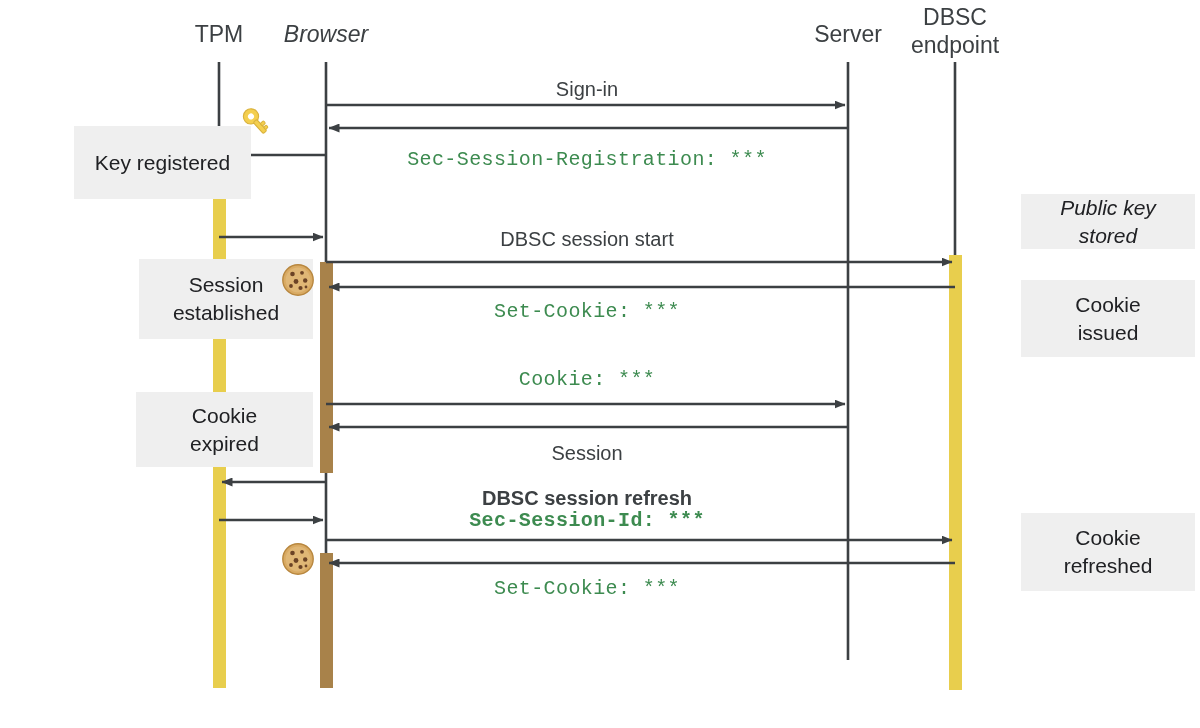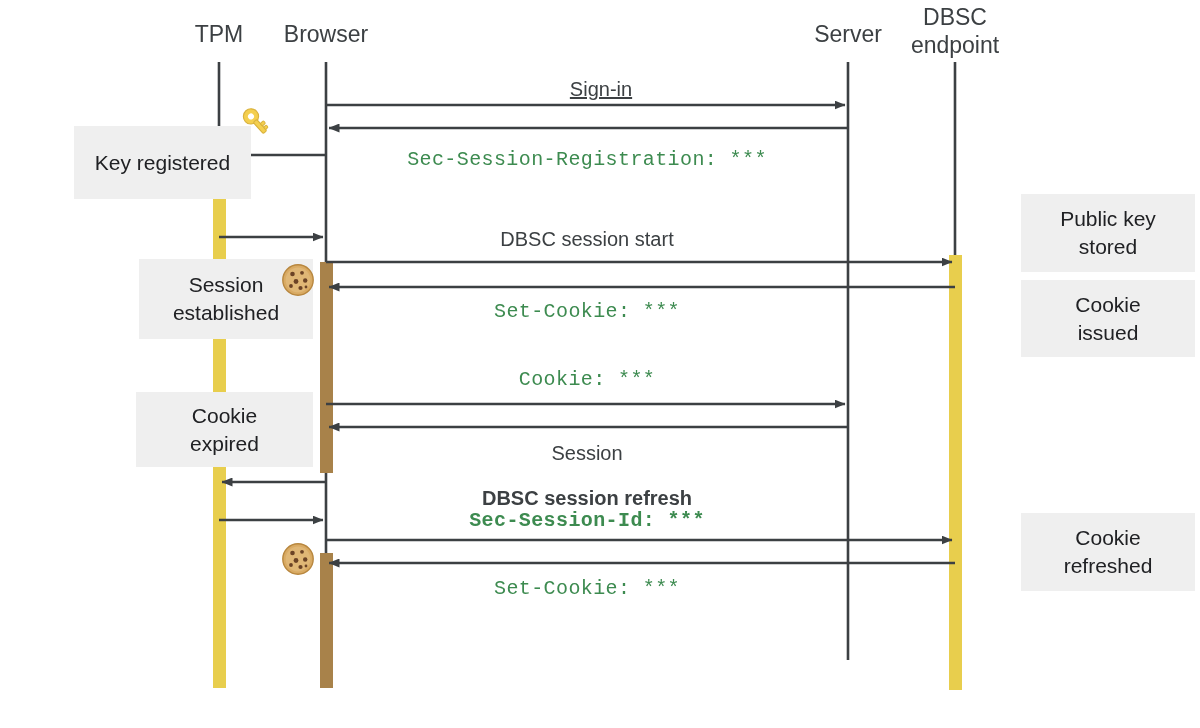--- a/index.html
+++ b/index.html
@@ -109,42 +109,42 @@
         <line x1="848" y1="427" x2="329" y2="427" stroke="#3c4043" stroke-width="2.6" marker-end="url(#arrowhead)"></line>
         <line x1="326" y1="482" x2="222" y2="482" stroke="#3c4043" stroke-width="2.6" marker-end="url(#arrowhead)"></line>
         <line x1="219" y1="520" x2="323" y2="520" stroke="#3c4043" stroke-width="2.6" marker-end="url(#arrowhead)"></line>
         <line x1="326" y1="540" x2="952" y2="540" stroke="#3c4043" stroke-width="2.6" marker-end="url(#arrowhead)"></line>
         <line x1="955" y1="563" x2="329" y2="563" stroke="#3c4043" stroke-width="2.6" marker-end="url(#arrowhead)"></line>
       </g>
   </svg>
 
   <div id="participants-layer">
       <div class="participant-label" style="left: 159px; top: 20px; width: 120px;">TPM</div>
-      <div class="participant-label" style="left: 256px; top: 20px; width: 140px;">Browser</div>
+      <div class="participant-label" style="left: 256px; top: 20px; width: 140px; font-style: italic;">Browser</div>
       <div class="participant-label" style="left: 778px; top: 20px; width: 140px;">Server</div>
       <div class="participant-label" style="left: 885px; top: 3px; width: 140px;">DBSC
 endpoint</div>
     </div>
 
   <div id="notes-layer">
       <div class="note-box" style="left: 28px; top: 126px; width: 177px; height: 73px;">Key registered</div>
       <div class="note-box" style="left: 93px; top: 259px; width: 174px; height: 80px;">Session
 established</div>
       <div class="note-box" style="left: 90px; top: 392px; width: 177px; height: 75px;">Cookie
 expired</div>
-      <div class="note-box" style="left: 975px; top: 194px; width: 174px; height: 78px;">Public key
+      <div class="note-box" style="left: 975px; top: 194px; width: 174px; height: 55px; font-style: italic;">Public key
 stored</div>
       <div class="note-box" style="left: 975px; top: 280px; width: 174px; height: 77px;">Cookie
 issued</div>
       <div class="note-box" style="left: 975px; top: 513px; width: 174px; height: 78px;">Cookie
 refreshed</div>
     </div>
 
   <div id="messages-layer">
-      <div class="msg-label msg-plain" style="left: 251px; top: 77px; width: 700px; text-decoration: underline;">Sign-in</div>
+      <div class="msg-label msg-plain" style="left: 237px; top: 77px; width: 700px;">Sign-in</div>
       <div class="msg-label msg-code" style="left: 237px; top: 148px; width: 700px;">Sec-Session-Registration: ***</div>
       <div class="msg-label msg-plain" style="left: 237px; top: 227px; width: 700px;">DBSC session start</div>
       <div class="msg-label msg-code" style="left: 237px; top: 300px; width: 700px;">Set-Cookie: ***</div>
       <div class="msg-label msg-code" style="left: 237px; top: 368px; width: 700px;">Cookie: ***</div>
       <div class="msg-label msg-plain" style="left: 237px; top: 441px; width: 700px;">Session</div>
       <div class="msg-label msg-plain" style="left: 237px; top: 486px; width: 700px; font-weight: bold;">DBSC session refresh</div>
       <div class="msg-label msg-code" style="left: 237px; top: 509px; width: 700px; font-weight: bold;">Sec-Session-Id: ***</div>
       <div class="msg-label msg-code" style="left: 237px; top: 577px; width: 700px;">Set-Cookie: ***</div>
     </div>
 

